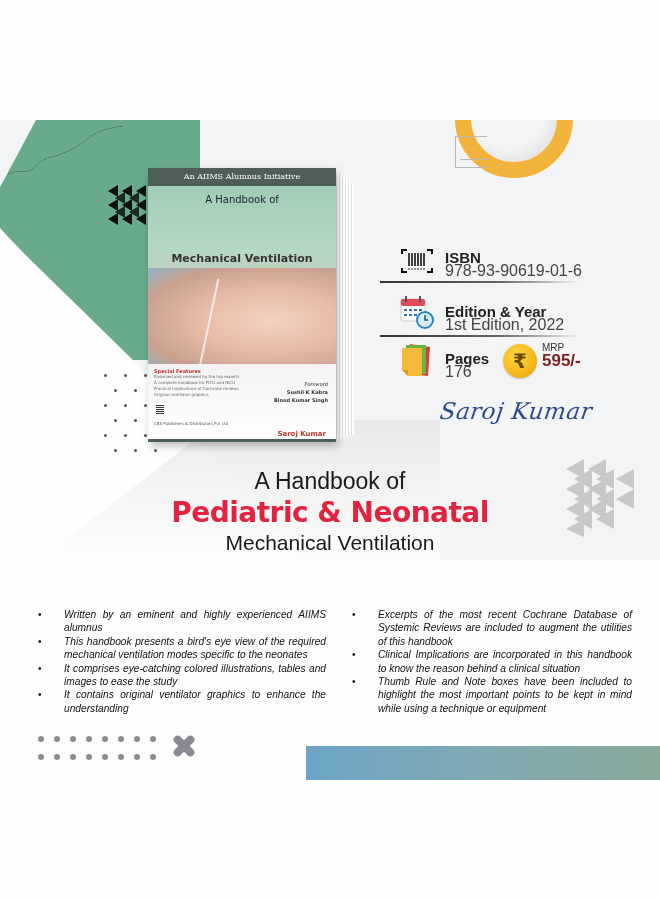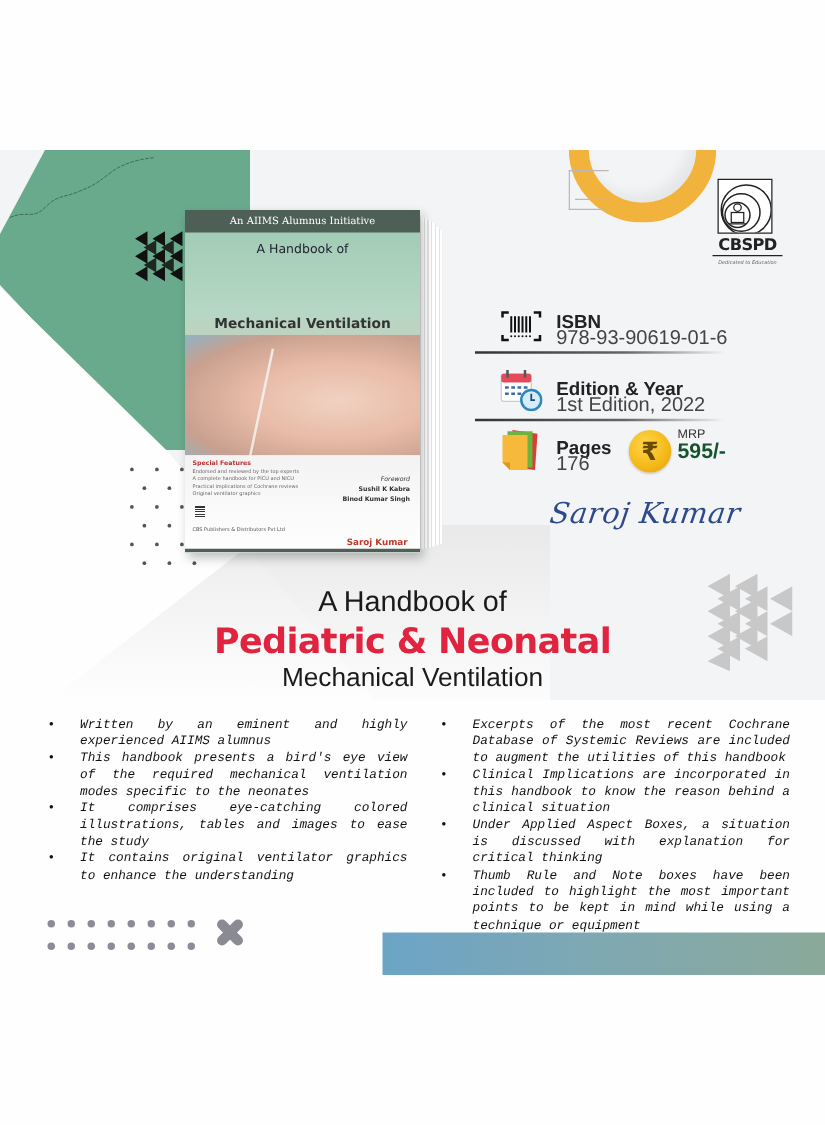--- a/index.html
+++ b/index.html
@@ -68,33 +68,33 @@
     background: linear-gradient(90deg, #333 0%, #666 60%, rgba(200,200,200,0) 100%); }
   .info-label { position: absolute; left: 45px; font-size: 15px; font-weight: bold; color: #222; font-family: "Liberation Sans", sans-serif; }
   .info-value { position: absolute; left: 45px; font-size: 16px; color: #444; font-family: "Liberation Sans", sans-serif; }
   .icon-barcode { position: absolute; left: 0; top: 2px; width: 34px; height: 26px; }
   .icon-calendar { position: absolute; left: 0; top: 0; width: 34px; height: 34px; }
   .icon-pages { position: absolute; left: 0; top: 0; width: 34px; height: 36px; }
   .rupee-coin { position: absolute; left: 103px; top: 2px; width: 34px; height: 34px; border-radius: 50%;
     background: radial-gradient(circle at 40% 35%, #ffd64a 0%, #f4b818 60%, #e09b0a 100%);
     color: #6b4a00; font-size: 20px; font-weight: bold; text-align: center; line-height: 34px; box-shadow: 0 1px 2px rgba(0,0,0,.2); }
   .mrp-label { position: absolute; left: 142px; top: 0; font-size: 10px; color: #333; font-family: "Liberation Sans", sans-serif; }
-  .mrp-value { position: absolute; left: 142px; top: 9px; font-size: 17px; font-weight: bold; color: #14532d; font-family: "Liberation Sans", sans-serif; }
+  .mrp-value { position: absolute; left: 142px; top: 9px; font-size: 17px; font-weight: bold; color: #7f1d1d; font-family: "Liberation Sans", sans-serif; }
 
   .signature { position: absolute; left: 440px; top: 398px; font-family: "DejaVu Serif", serif; font-style: italic;
     font-size: 23px; color: #2d4a8a; letter-spacing: 0.5px; transform: skewX(-8deg); }
 
   
   .headline { position: absolute; left: 0; top: 466px; width: 660px; text-align: center; }
   .hl-1 { font-family: "Liberation Sans", sans-serif; font-size: 23px; color: #1a1a1a; line-height: 30px; }
   .hl-2 { font-family: "DejaVu Sans", sans-serif; font-weight: bold; font-size: 28px; color: #e0243f; line-height: 34px; letter-spacing: -0.5px; }
   .hl-3 { font-family: "Liberation Sans", sans-serif; font-size: 21px; color: #1a1a1a; line-height: 26px; }
 
   
-  .bullets { position: absolute; top: 574px; font-family: Liberation Mono, monospace; font-style: italic;
+  .bullets { position: absolute; top: 608px; font-family: Liberation Sans, sans-serif; font-style: italic;
     font-size: 10.2px; line-height: 13.4px; color: #111; list-style: none; }
   .bullets li { position: relative; padding-left: 26px; text-align: justify; }
   .bullets li::before { content: "•"; position: absolute; left: 0; top: 0; font-style: normal; }
   .bullets-left { left: 38px; width: 288px; }
   .bullets-right { left: 352px; width: 280px; }
 
   
   .dots-row { position: absolute; left: 38px; top: 736px; width: 120px; height: 28px; }
   .dots-row span { position: absolute; width: 6px; height: 6px; border-radius: 50%; background: #8c8c96; }
   .x-mark { position: absolute; left: 172px; top: 734px; width: 24px; height: 24px; }
@@ -178,34 +178,20 @@
         <div style="font-weight:bold">Sushil K Kabra</div>
         <div style="font-weight:bold">Binod Kumar Singh</div>
       </div>
       <div class="cover-qr"></div>
       <div class="cover-publisher">CBS Publishers &amp; Distributors Pvt Ltd</div>
       <div class="cover-author">Saroj Kumar</div>
       <div class="cover-bottom-bar"></div>
     </div>
   </div>
 
-  <div class="logo">
-    <div class="logo-box">
-      <svg width="44" height="44" viewBox="0 0 44 44">
-        <circle cx="22" cy="24" r="20" fill="none" stroke="#222" stroke-width="1.2"></circle>
-        <circle cx="18" cy="26" r="15" fill="none" stroke="#222" stroke-width="1.2"></circle>
-        <circle cx="15" cy="28" r="10" fill="none" stroke="#222" stroke-width="1.2"></circle>
-        <circle cx="15" cy="22" r="3" fill="none" stroke="#222" stroke-width="1"></circle>
-        <rect x="10" y="26" width="10" height="8" fill="none" stroke="#222" stroke-width="1"></rect>
-        <line x1="8" y1="35" x2="22" y2="35" stroke="#222" stroke-width="1"></line>
-      </svg>
-    </div>
-    <div class="logo-text">CBSPD</div>
-    <div class="logo-tag">Dedicated to Education</div>
-  </div>
 
   <div class="info-row" style="top:246px">
     <svg class="icon-barcode" viewBox="0 0 34 26">
       <path d="M2 6 V2 H7 M27 2 H32 V6 M32 20 V24 H27 M7 24 H2 V20" fill="none" stroke="#111" stroke-width="2"></path>
       <g stroke="#111" stroke-width="1.6">
         <line x1="9" y1="5" x2="9" y2="18"></line>
           <line x1="12" y1="5" x2="12" y2="18"></line>
           <line x1="15" y1="5" x2="15" y2="18"></line>
         <line x1="18" y1="5" x2="18" y2="18"></line>
           <line x1="21" y1="5" x2="21" y2="18"></line>
@@ -292,21 +278,20 @@
 
   <ul class="bullets bullets-left">
     <li>Written by an eminent and highly experienced AIIMS alumnus</li>
     <li>This handbook presents a bird's eye view of the required mechanical ventilation modes specific to the neonates</li>
     <li>It comprises eye-catching colored illustrations, tables and images to ease the study</li>
     <li>It contains original ventilator graphics to enhance the understanding</li>
   </ul>
   <ul class="bullets bullets-right">
     <li>Excerpts of the most recent Cochrane Database of Systemic Reviews are included to augment the utilities of this handbook</li>
     <li>Clinical Implications are incorporated in this handbook to know the reason behind a clinical situation</li>
-    <li>Under Applied Aspect Boxes, a situation is discussed with explanation for critical thinking</li>
     <li>Thumb Rule and Note boxes have been included to highlight the most important points to be kept in mind while using a technique or equipment</li>
   </ul>
 
   <div class="dots-row">
     <span style="left:0;top:0"></span>
       <span style="left:16px;top:0"></span>
       <span style="left:32px;top:0"></span>
       <span style="left:48px;top:0"></span>
     <span style="left:64px;top:0"></span>
       <span style="left:80px;top:0"></span>

